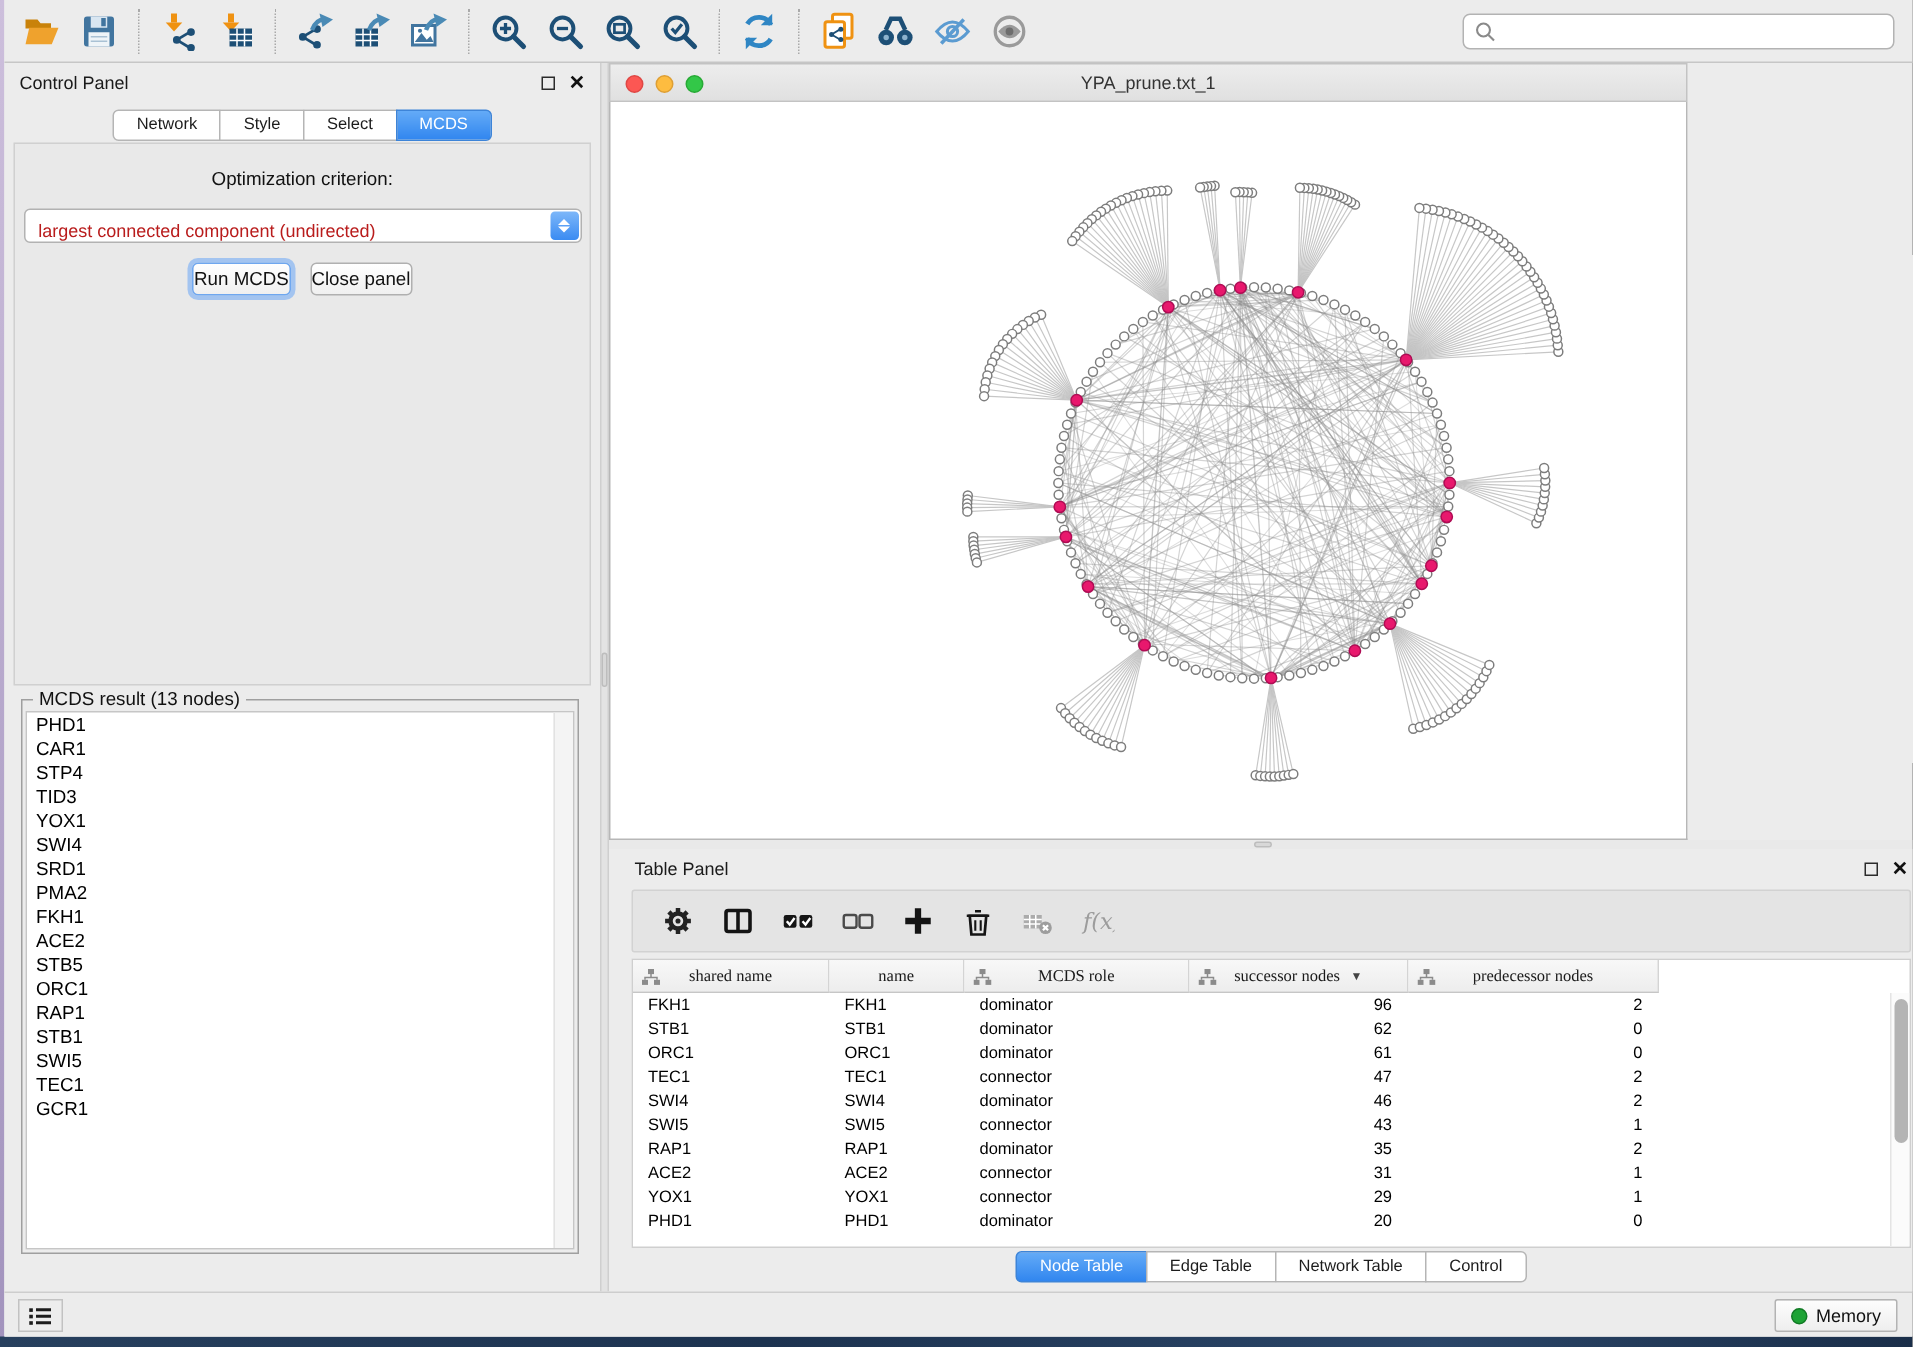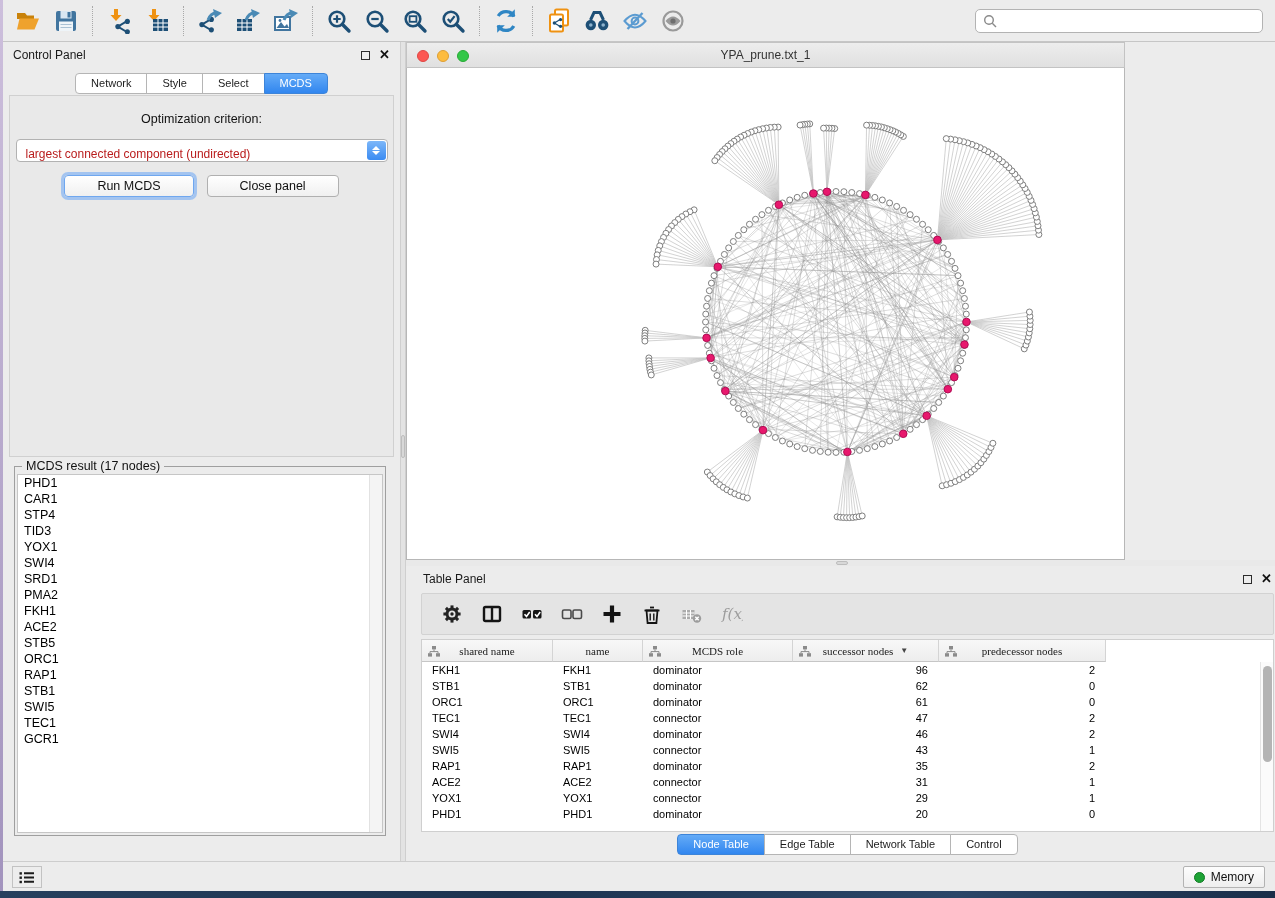--- a/index.html
+++ b/index.html
@@ -49,21 +49,21 @@
                  border:1px solid #b2b2b2; border-radius:4px; display:flex; align-items:flex-end;
                  font-size:12px; color:#b91c1c; cursor:pointer; position:relative; }
   #crit-select .val { padding-left:9px; white-space:nowrap; }
   .stepper { position:absolute; right:1px; top:1px; width:19px; height:19px; border-radius:3px;
              background:linear-gradient(#7db7f9,#3a8bf2); display:flex; flex-direction:column;
              align-items:center; justify-content:center; gap:1px; }
   .stepper .up, .stepper .dn { width:0; height:0; border-left:4px solid transparent; border-right:4px solid transparent; }
   .stepper .up { border-bottom:4px solid #fff; }
   .stepper .dn { border-top:4px solid #fff; }
   #cp-buttons { display:flex; justify-content:center; gap:13px; margin-top:13px; }
-  .mac-btn { height:22px; padding:0 32px; background:linear-gradient(#ffffff,#f0f0f0);
+  .mac-btn { height:22px; padding:0 0; background:linear-gradient(#ffffff,#f0f0f0);
              border:1px solid #b0b0b0; border-radius:4px; font-size:12.5px; color:#111; cursor:pointer;
              font-family:"Liberation Sans",sans-serif; }
   .mac-btn.focused { box-shadow:0 0 0 3px rgba(106,165,245,.55); border-color:#6fa7ef; }
 
   #mcds-group { position:absolute; left:11px; top:424px; width:372px; height:370px;
                 border:1px solid #9f9f9f; background:#ececec; }
   #mcds-legend { position:absolute; left:7px; top:-8px; background:#ececec; padding:0 4px;
                  font-size:12.5px; color:#111; }
   #mcds-list { position:absolute; left:2px; top:7px; right:2px; bottom:2px; background:#fff;
                border:1px solid #c6c6c6; overflow:hidden; }
@@ -319,21 +319,21 @@
               <span class="up"></span>
               <span class="dn"></span>
             </span>
         </div>
         <div id="cp-buttons">
           <button class="mac-btn focused">Run MCDS</button>
           <button class="mac-btn">Close panel</button>
         </div>
       </div>
       <div id="mcds-group">
-        <div id="mcds-legend">MCDS result (17 nodes)</div>
+        <div id="mcds-legend">MCDS result (13 nodes)</div>
         <div id="mcds-list">
           <div id="mcds-items">
               <div class="item">PHD1</div>
               <div class="item">CAR1</div>
               <div class="item">STP4</div>
               <div class="item">TID3</div>
               <div class="item">YOX1</div>
               <div class="item">SWI4</div>
               <div class="item">SRD1</div>
               <div class="item">PMA2</div>

